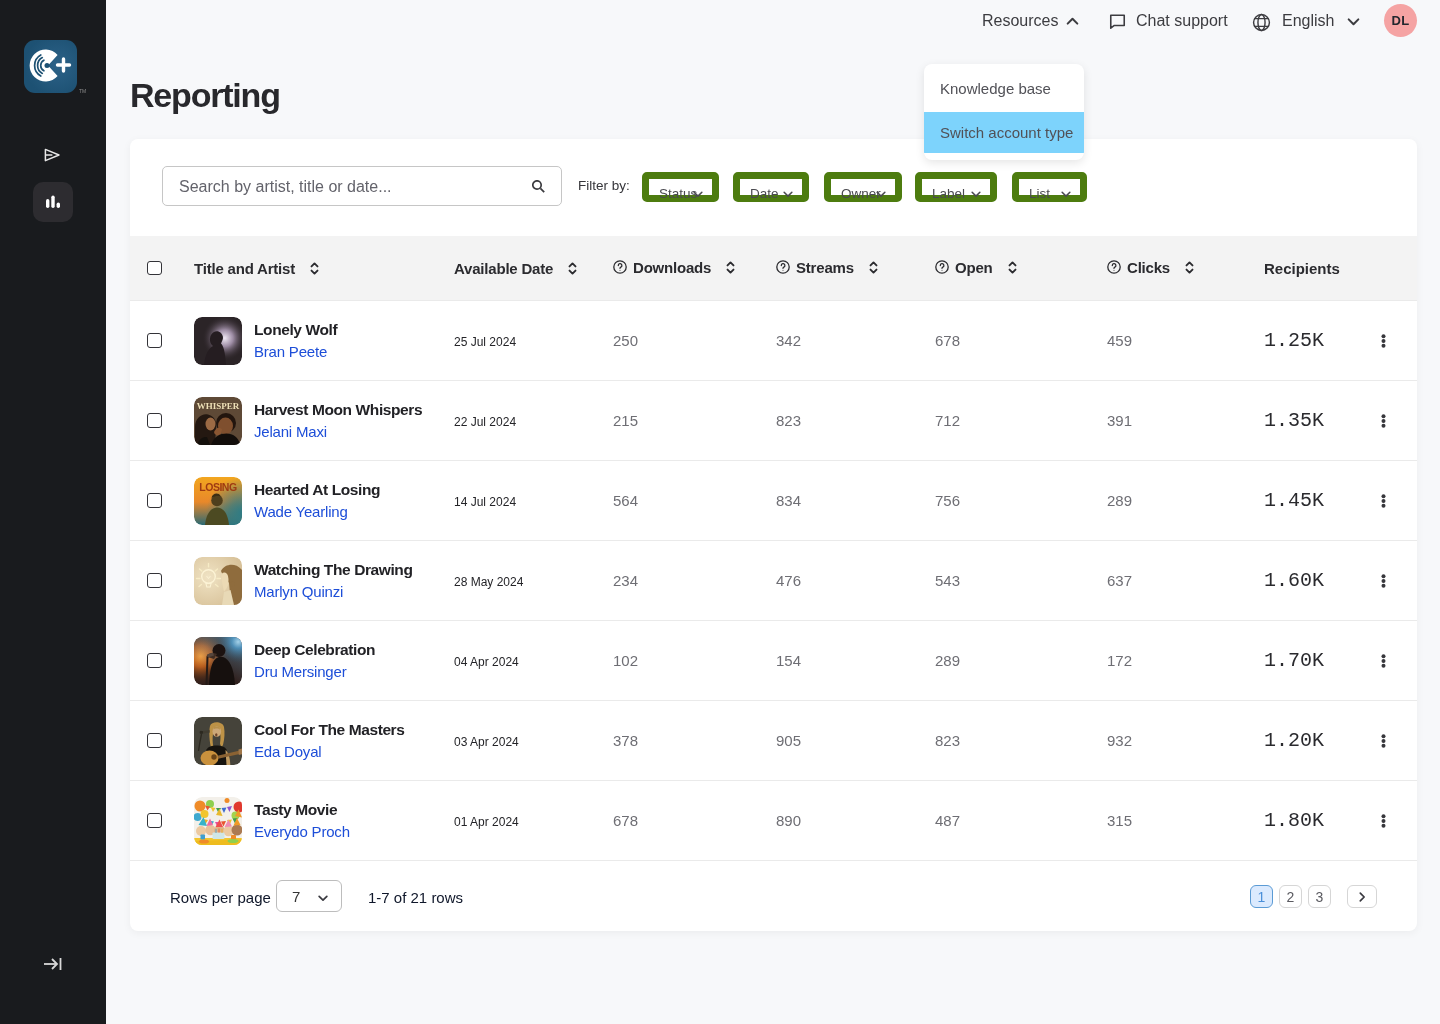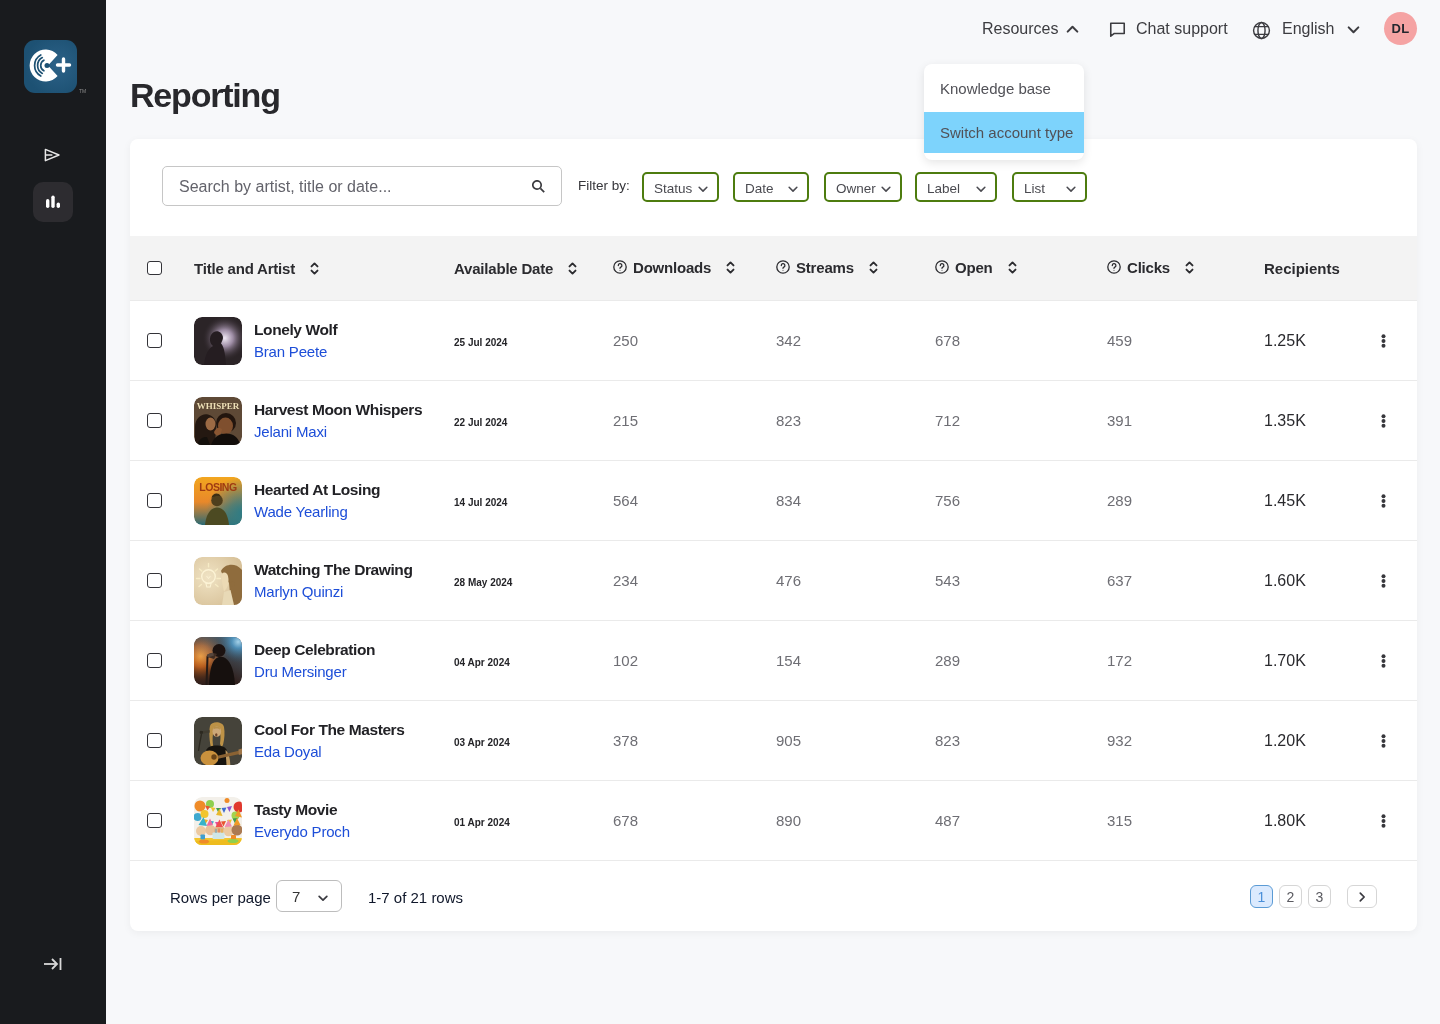--- a/index.html
+++ b/index.html
@@ -9,65 +9,65 @@
 
 .sidebar { position:absolute; left:0; top:0; width:106px; height:1024px; background:#191b1e; }
 .logo { position:absolute; left:24px; top:40px; width:53px; height:53px; }
 .tm { position:absolute; left:79px; top:88px; color:#8a8a8a; font-size:5px; }
 .nav-send { position:absolute; left:43px; top:146px; width:18px; height:18px; }
 .nav-chart-wrap { position:absolute; left:33px; top:182px; width:40px; height:40px; background:#2d2c30; border-radius:10px; }
 .nav-chart { position:absolute; left:11px; top:11px; width:18px; height:18px; }
 .nav-collapse { position:absolute; left:43px; top:954px; width:20px; height:20px; }
 
 
-.topbar { position:absolute; left:0; top:12px; width:1324px; height:33px; color:#3c3c40; font-size:16px; white-space:nowrap;text-align:right; }
+.topbar { position:absolute; left:0; top:4px; width:1324px; height:33px; color:#3c3c40; font-size:16px; white-space:nowrap;text-align:right; }
 .tb { position:absolute; top:0; height:33px; display:flex; align-items:center; }
 svg.tb { height:auto; display:block; }
 .avatar { width:33px; height:33px; border-radius:50%; background:#f5a3a3; color:#23272e; font-weight:bold; font-size:13px; display:flex; align-items:center; justify-content:center; letter-spacing:0.3px; }
 
 
 .dropdown { position:absolute; left:924px; top:64px; width:160px; height:96px; background:#fff; border-radius:8px; box-shadow:0 3px 10px rgba(0,0,0,0.10); z-index:5; overflow:hidden; }
 .dd-item { height:48px; display:flex; align-items:center; padding-left:16px; font-size:15px; color:#515157; }
 .dd-item.active { background:#7dd3fc; height:41px; }
 
 
 h1 { position:absolute; left:130px; top:76px; font-size:34px; font-weight:bold; color:#28282c; letter-spacing:-1.2px; }
 
 
 .card { position:absolute; left:130px; top:139px; width:1287px; height:792px; background:#fff; border-radius:8px; box-shadow:0 2px 8px rgba(0,0,0,0.05); }
 
 
 .search { position:absolute; left:32px; top:27px; width:400px; height:40px; border:1px solid #c6c6c6; border-radius:5px; }
 .search span { position:absolute; left:16px; top:11px; font-size:16px; color:#63636b; }
 .search svg { position:absolute; right:16px; top:13px; }
 .filterby { position:absolute; left:448px; top:39px; font-size:13.5px; color:#35353a; }
-.chip { position:absolute; top:33px; height:30px; border:2px solid #4d7c0f; border-radius:5px; background:#fff; font-size:13.5px; color:#4a4a50; }
+.chip { position:absolute; top:33px; height:30px; border:7px solid #4d7c0f; border-radius:5px; background:#fff; font-size:13.5px; color:#4a4a50; }
 .chip span { position:absolute; left:10px; top:7px; }
 .chip svg { position:absolute; right:8px; top:9px; }
 
 
 .thead { position:absolute; left:0; top:97px; width:1287px; height:64px; background:#f3f3f3; display:flex; align-items:center; font-weight:bold; font-size:15px; color:#2b2b2f; }
 .row { position:absolute; left:0; width:1287px; height:80px; border-top:1px solid #eaeaea; display:flex; align-items:center; }
 .c1 { width:64px; padding-left:17px; }
 .c2 { width:260px; display:flex; align-items:center; }
 .c3 { width:159px; }
 .c4 { width:163px; }
 .c5 { width:159px; }
 .c6 { width:156px; }
 .c7 { width:157px;margin-left:16px; }
 .c8 { width:122px; }
 .cb { width:14.5px; height:14.5px; border:1.6px solid #333338; border-radius:3px; background:#fff; }
 .hlabel { display:inline-flex; align-items:center; gap:6px; letter-spacing:-0.2px; }
 .sort { margin-left:9px; }
 .num { font-size:15px; color:#6e6e74; }
-.date { font-size:10px; color:#242428;font-weight:bold; }
+.date { font-size:12px; color:#242428; }
 .thumb { width:48px; height:48px; border-radius:8px; margin-right:12px; flex:none; }
 .t-title { font-size:15.5px; font-weight:bold; color:#222226; margin-bottom:4px; letter-spacing:-0.4px; }
 .t-artist { font-size:15px; color:#1d4ed8; letter-spacing:-0.2px; }
-.rec { font-size:16px; color:#2a2a2e; }
+.rec { font-size:20px; color:#2a2a2e;font-family:Liberation Mono, monospace; }
 .kebab { position:absolute; right:31px; }
 
 
 .cfooter { position:absolute; left:0; top:721px; width:1287px; height:71px; border-top:1px solid #eaeaea; }
 .rpp { position:absolute; left:40px; top:28px; font-size:15px; color:#0f172a; }
 .rpp-select { position:absolute; left:146px; top:19px; width:66px; height:32px; border:1px solid #bdbdbd; border-radius:6px; font-size:15px; color:#333; }
 .rpp-select span { position:absolute; left:15px; top:7px; }
 .rpp-select svg { position:absolute; right:12px; top:11px; }
 .range { position:absolute; left:238px; top:28px; font-size:15px; color:#0f172a; }
 .pager { position:absolute; right:40px; top:24px; display:flex; gap:6px; align-items:center; }

